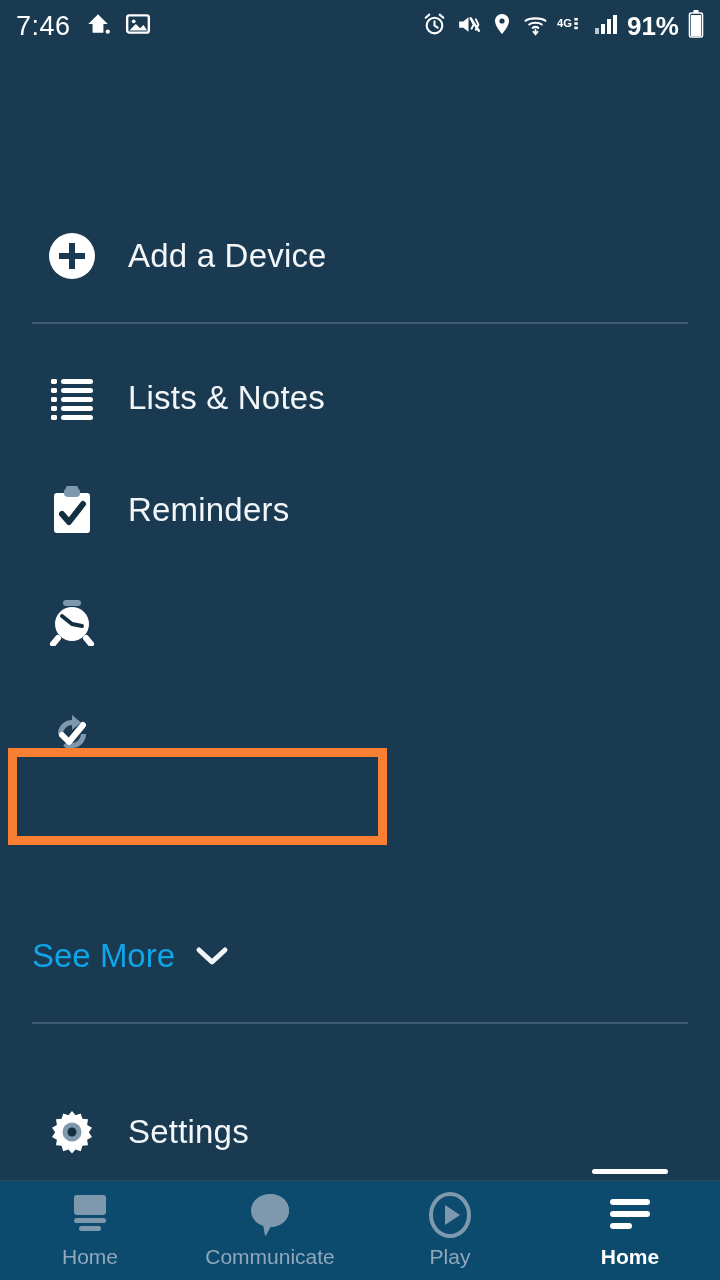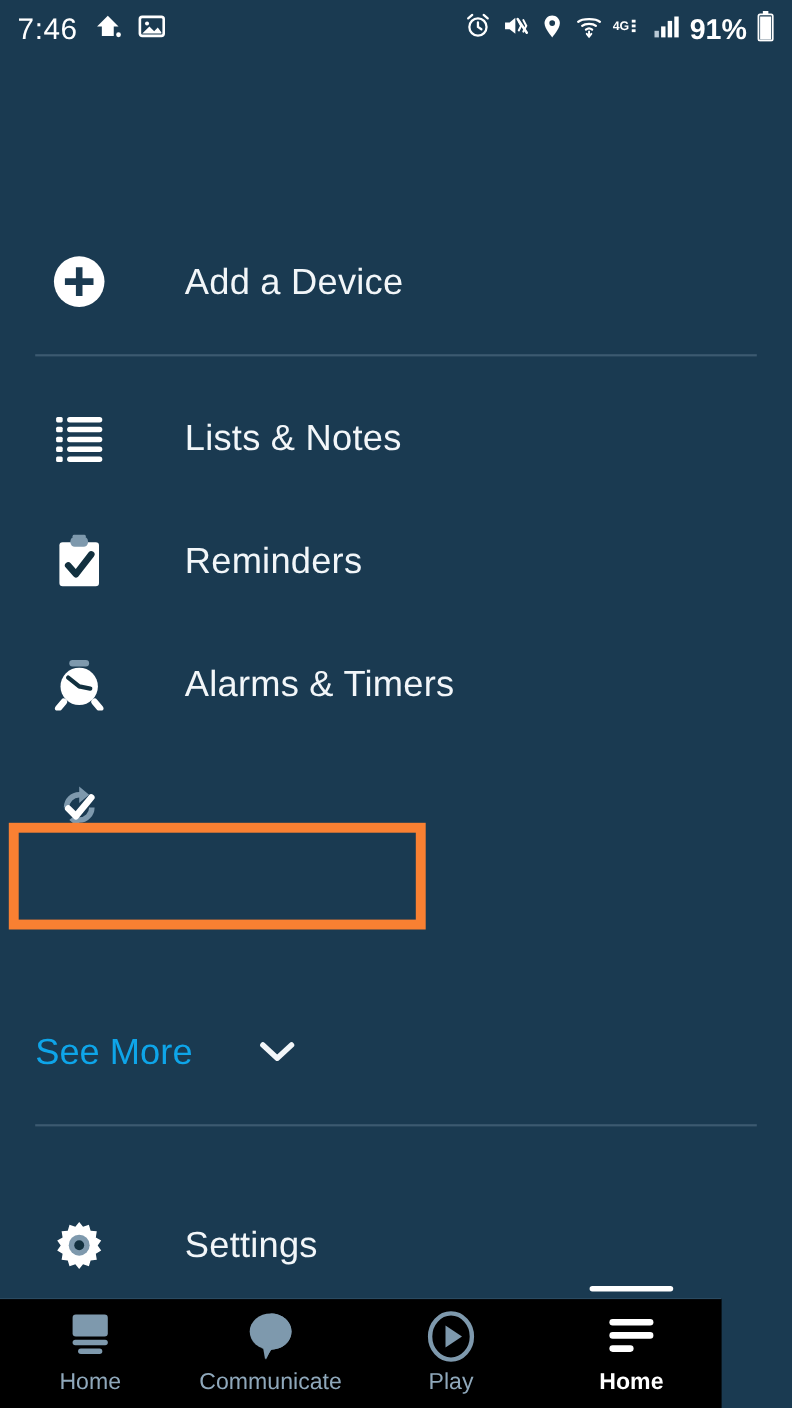--- a/index.html
+++ b/index.html
@@ -24,21 +24,21 @@
   .sb-icon{ display:block; }
   #battery-pct{ font-size:26px; font-weight:600; color:#fff; letter-spacing:0; }
 
   
   #menu-scroll{
     position:absolute; top:52px; left:0; width:720px; height:1128px;
     overflow:hidden;
   }
   .menu-row{
     position:absolute; left:0; width:720px; height:112px;
-    display:flex; align-items:center;gap:40px;
+    display:flex; align-items:center;
   }
   .menu-icon{
     width:48px; height:48px; margin-left:48px; margin-right:32px;
     flex:0 0 48px; display:flex; align-items:center; justify-content:center;
   }
   .menu-label{
     font-size:33px; color:#f2f6f9; font-weight:400; letter-spacing:.2px;
     white-space:nowrap;
   }
   .divider{
@@ -69,22 +69,22 @@
   #skills-highlight{
     position:absolute;
     left:8px; top:748px; width:379px; height:97px;
     border:9px solid #f98032;
     pointer-events:none;
     z-index:5;
   }
 
   
   #bottom-nav{
-    position:absolute; bottom:0; left:0; width:656px; height:100px;
-    background:#000000;
+    position:absolute; bottom:0; left:0; width:720px; height:100px;
+    background:#0c4a6e;
     border-top:1px solid #2a4a61;
     display:flex; align-items:flex-start;
     z-index:10;
   }
   .nav-item{
     flex:1 1 0; height:100px;
     display:flex; flex-direction:column; align-items:center; justify-content:flex-start;
     padding-top:10px; position:relative;
   }
   .nav-icon{ width:52px; height:48px; display:flex; align-items:center; justify-content:center; }
@@ -221,21 +221,20 @@
 
   <div class="menu-row" id="row-alarms">
     <span class="menu-icon">
       <svg width="48" height="48" viewBox="0 0 48 48">
         <rect x="15" y="2" width="18" height="6" rx="3" fill="#7e99ad"></rect>
         <circle cx="24" cy="26" r="17" fill="#ffffff"></circle>
         <path d="M24 26 L14 18 M24 26 L34 28" stroke="#12303f" stroke-width="4" stroke-linecap="round"></path>
         <path d="M10 40 L5 46 M38 40 L43 46" stroke="#ffffff" stroke-width="6" stroke-linecap="round"></path>
       </svg>
     </span>
-    <span class="menu-label">Alarms &amp; Timers</span>
   </div>
 
   <div class="menu-row" id="row-routines">
     <span class="menu-icon">
       <svg width="48" height="48" viewBox="0 0 48 48">
         <path d="M10 24 A14 14 0 0 1 24 10 L24 5 L33 12.5 L24 20 L24 15 A9 9 0 0 0 15 24 Z" fill="#7e99ad"></path>
         <path d="M38 24 A14 14 0 0 1 24 38 L24 43 L15 35.5 L24 28 L24 33 A9 9 0 0 0 33 24 Z" fill="#7e99ad"></path>
         <path d="M14 25 L21 32 L35 15" stroke="#ffffff" stroke-width="6" fill="none" stroke-linecap="round" stroke-linejoin="round"></path>
       </svg>
     </span>

